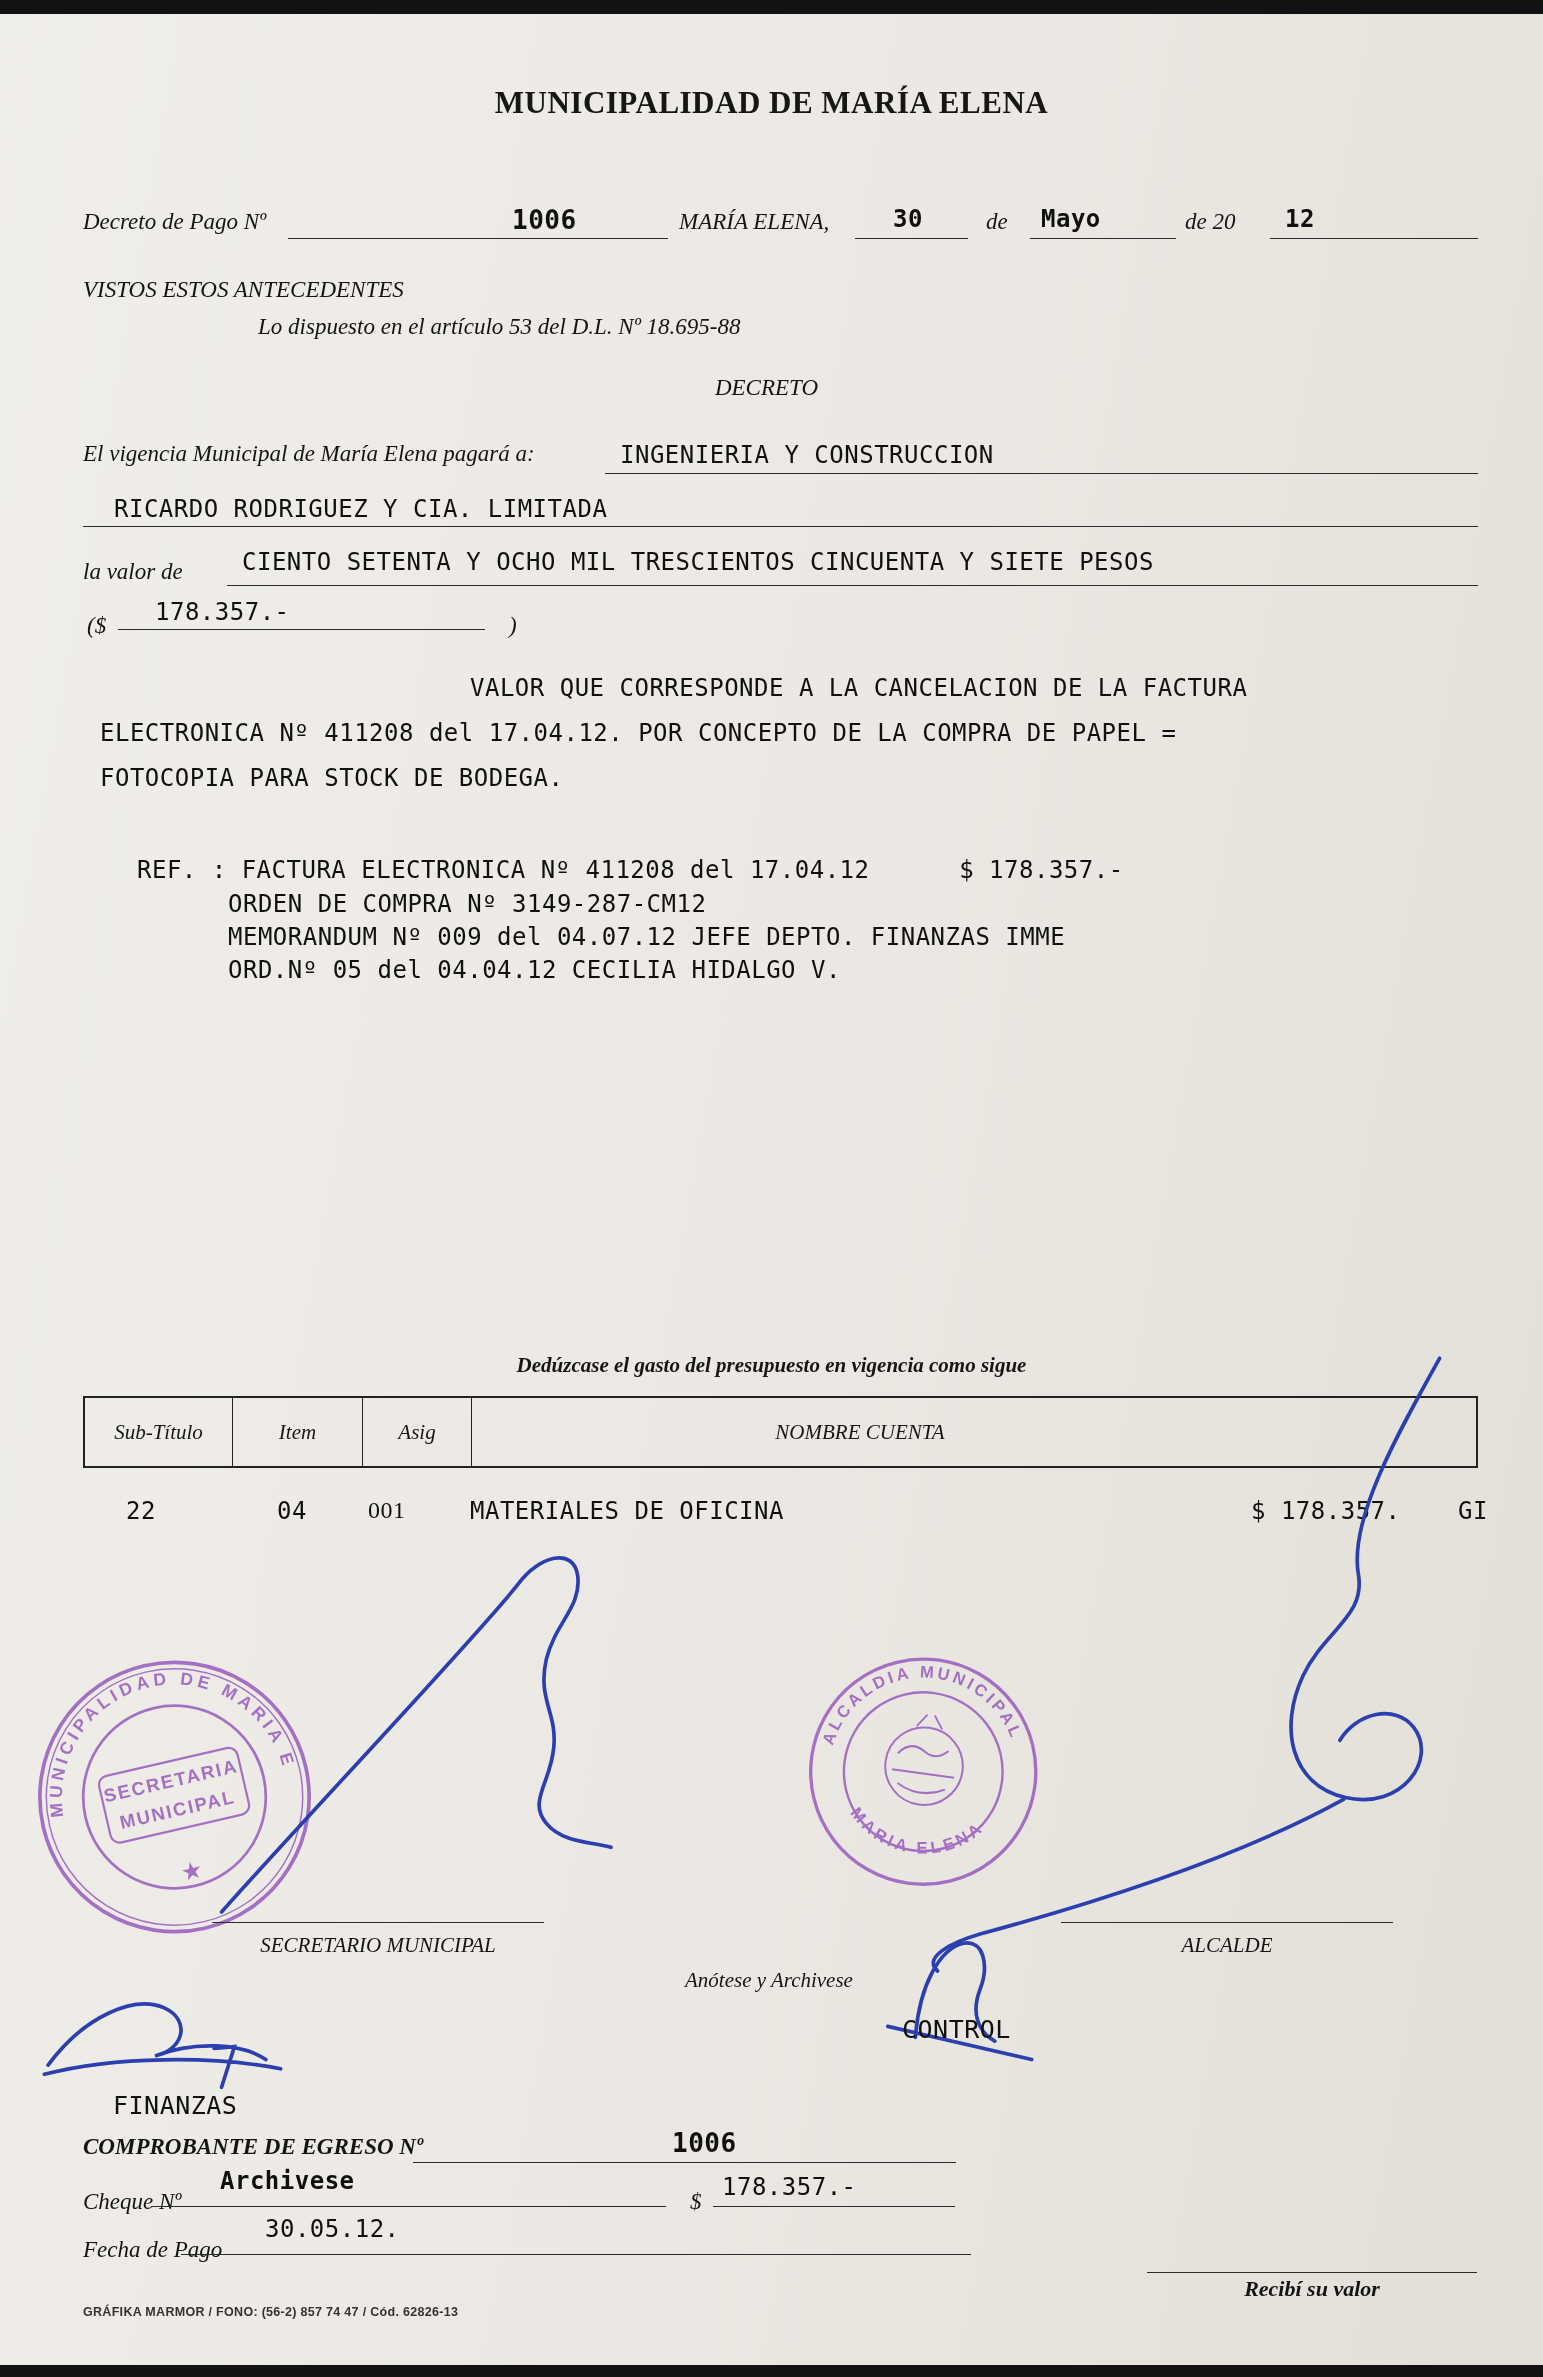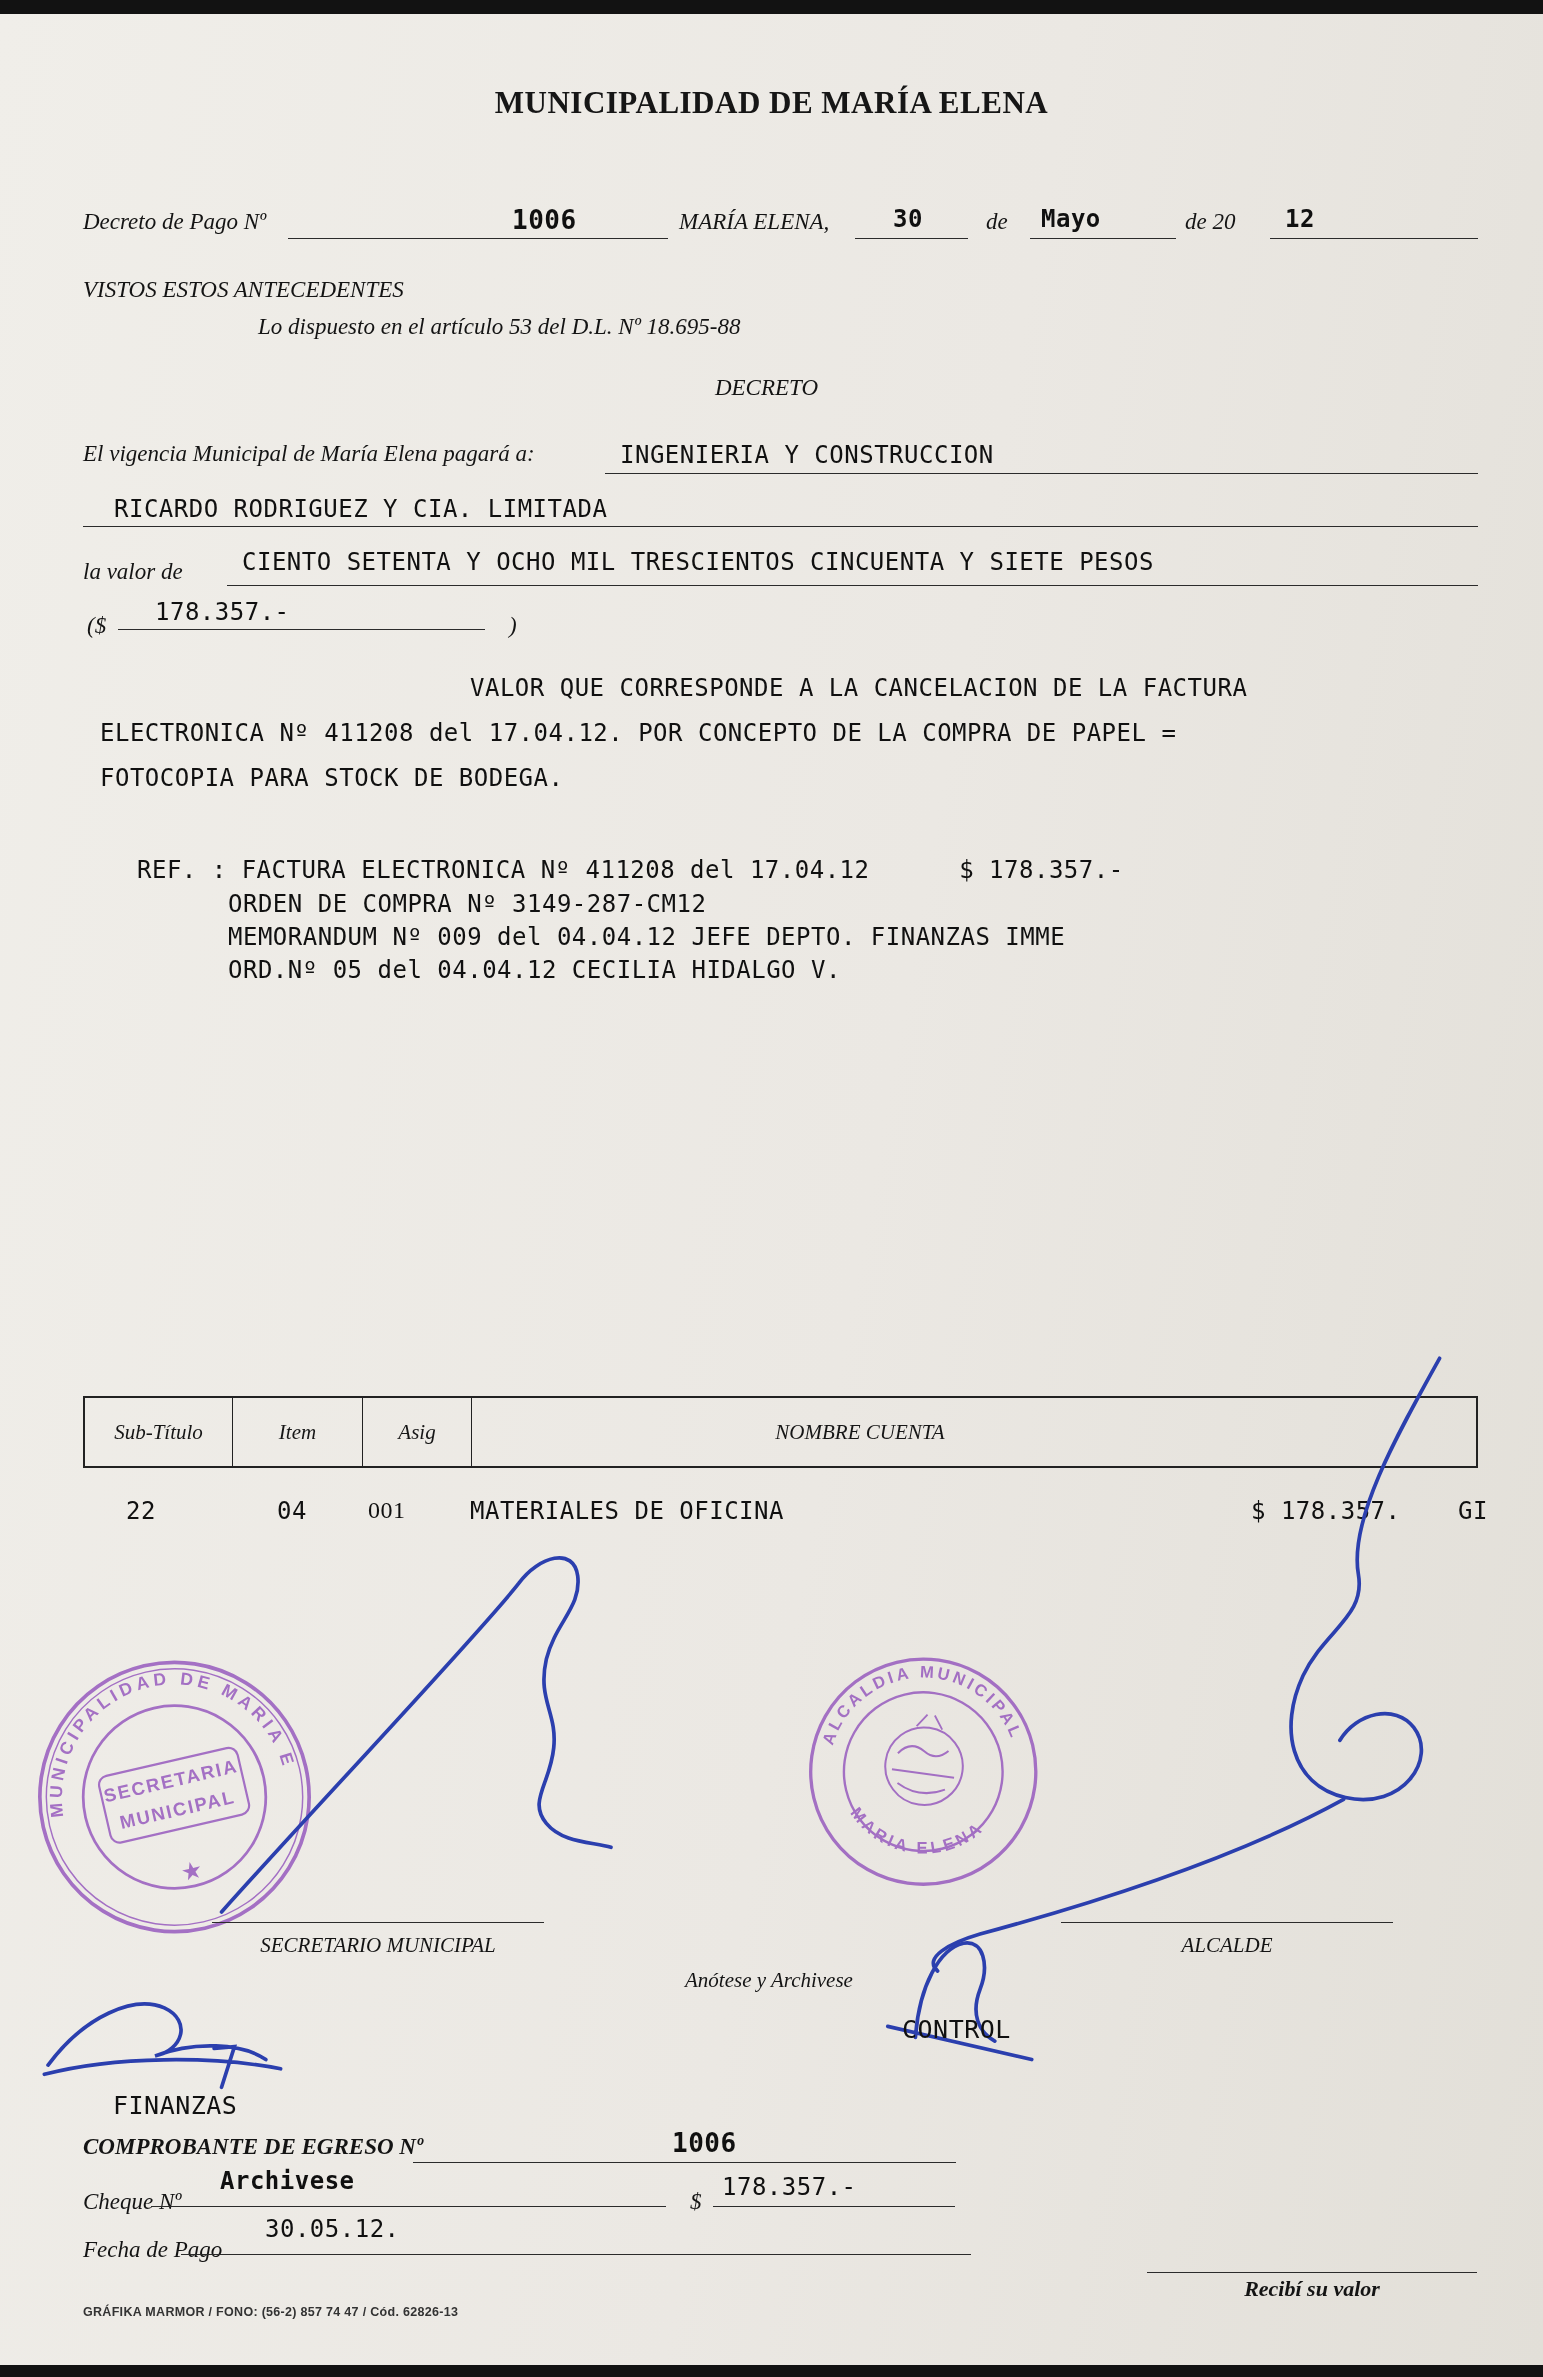--- a/index.html
+++ b/index.html
@@ -69,23 +69,24 @@
   <span class="abs mono" style="left:155px;top:598px;">178.357.-</span>
   <div class="abs hline" style="left:118px;top:629px;width:367px;"></div>
   <span class="abs si" style="left:509px;top:613px;">)</span>
 
   <div class="abs mono" style="left:470px;top:674px;">VALOR QUE CORRESPONDE A LA CANCELACION DE LA FACTURA</div>
   <div class="abs mono" style="left:100px;top:719px;">ELECTRONICA Nº 411208 del 17.04.12. POR CONCEPTO DE LA COMPRA DE PAPEL =</div>
   <div class="abs mono" style="left:100px;top:764px;">FOTOCOPIA PARA STOCK DE BODEGA.</div>
 
   <div class="abs mono" style="left:137px;top:856px;">REF. : FACTURA ELECTRONICA Nº 411208 del 17.04.12      $ 178.357.-</div>
   <div class="abs mono" style="left:228px;top:890px;">ORDEN DE COMPRA Nº 3149-287-CM12</div>
-  <div class="abs mono" style="left:228px;top:923px;">MEMORANDUM Nº 009 del 04.04.12 JEFE DEPTO. FINANZAS IMME</div>
+  <div class="abs mono" style="left:228px;top:923px;">MEMORANDUM Nº 009 del 04.07.12 JEFE DEPTO. FINANZAS IMME</div>
   <div class="abs mono" style="left:228px;top:956px;">ORD.Nº 05 del 04.04.12 CECILIA HIDALGO V.</div>
 
+  <div class="abs caption" style="left:0;top:1353px;width:1543px;text-align:center;">Dedúzcase el gasto del presupuesto en vigencia como sigue</div>
 
   <div class="abs thead" style="left:83px;top:1396px;width:1395px;">
     <div class="thcell" style="width:148px;">Sub-Título</div>
     <div class="thcell" style="width:130px;">Item</div>
     <div class="thcell" style="width:109px;">Asig</div>
     <div class="thcell" style="width:776px;">NOMBRE CUENTA</div>
   </div>
 
   <div>
     <span class="abs mono" style="left:126px;top:1497px;">22</span>

